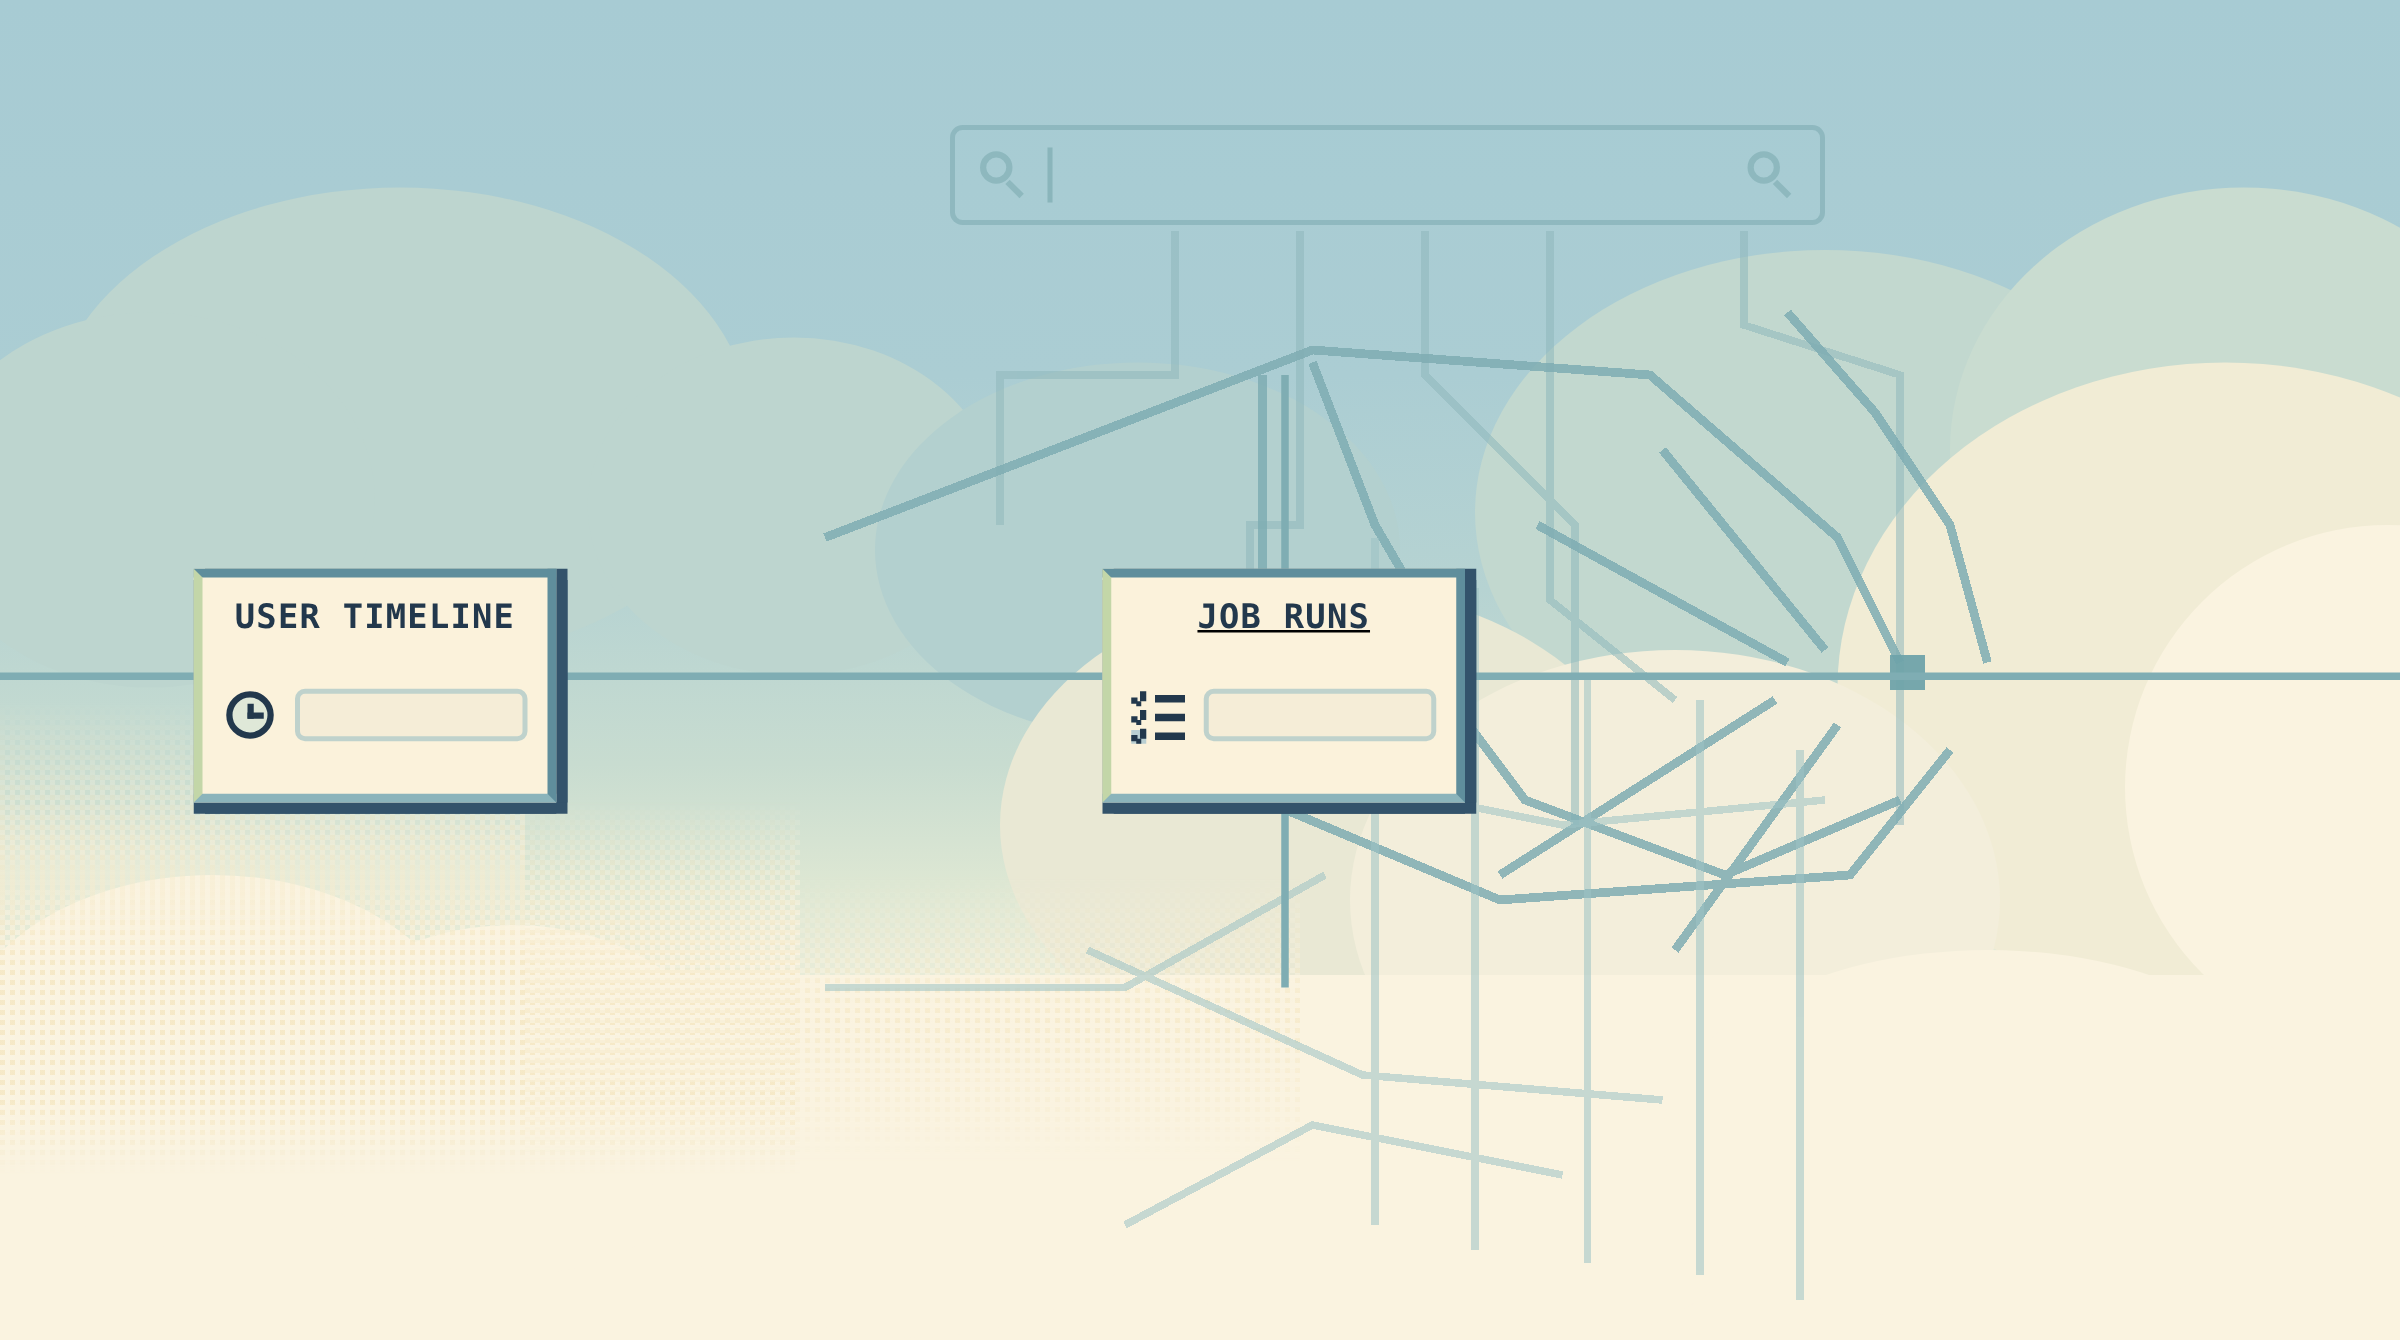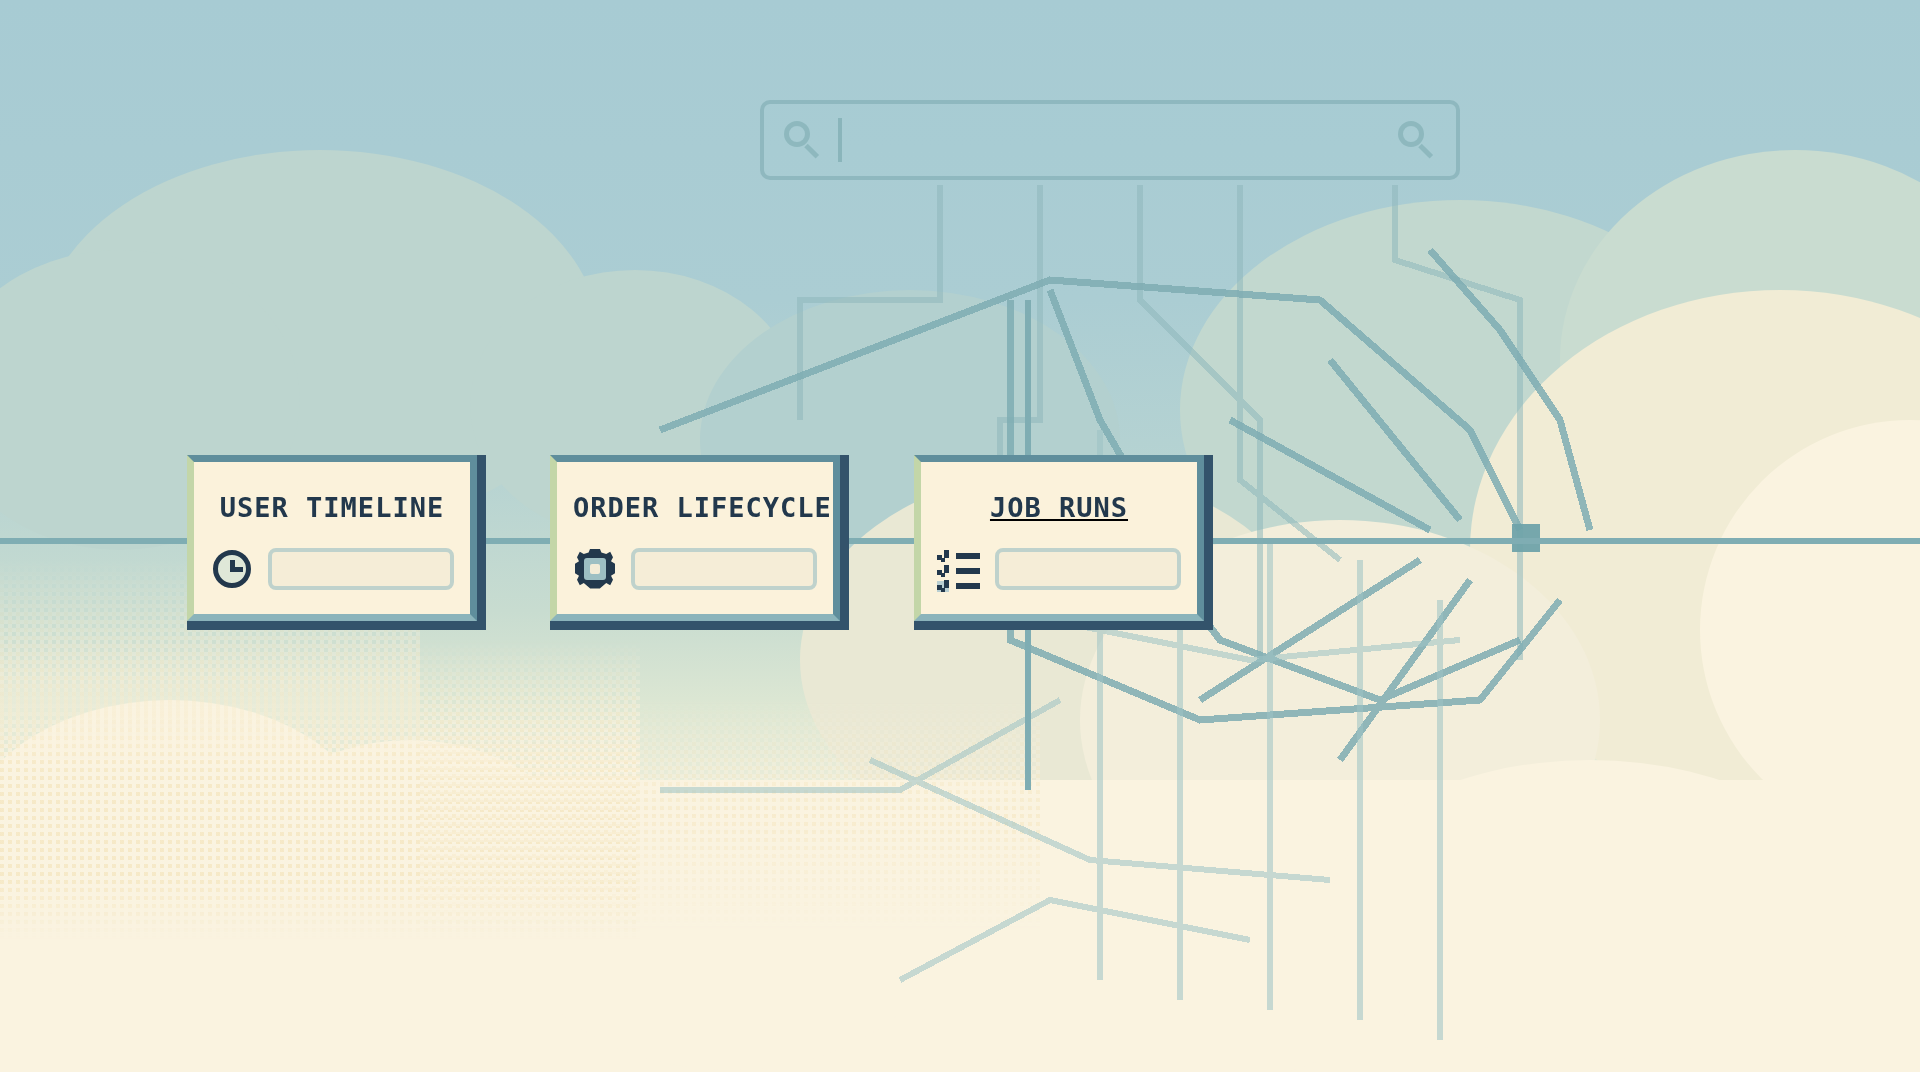--- a/index.html
+++ b/index.html
@@ -74,34 +74,33 @@
   
   .rail{
     position:absolute;
     height:6px;
     background:#7fadb3;
   }
 
   
   .card{
     position:absolute;
-    width:290px; height:166px;
+    width:290px; height:187px;
     background:#fbf2db;
     border-top:7px solid #5f8e9c;
     border-left:7px solid #c3d6a8;
     border-right:7px solid #5f8e9c;
     border-bottom:7px solid #8bb4bb;
     box-shadow:
        9px 0 0 0 #33536b,
        0 9px 0 0 #33536b,
        9px 9px 0 0 #33536b;
-    padding:28px 16px 12px 16px;
+    padding:14px 16px 12px 16px;
     display:flex; flex-direction:column;
     z-index:20;
-    margin-left:32px;
   }
   .card .title{
     text-align:center;
     font-size:27px;
     font-weight:bold;
     letter-spacing:1px;
     color:#22384c;
     line-height:1;
     margin-top:4px;
     margin-bottom:14px;
@@ -285,31 +284,20 @@
     <div class="row">
       <span class="ico ico-clock">
         <span class="face"></span>
           <span class="hh"></span>
           <span class="mm"></span>
       </span>
       <span class="field" placeholder=""></span>
     </div>
   </div>
 
-  <div class="card" style="left:518px; top:455px;">
-    <div class="title">ORDER LIFECYCLE</div>
-    <div class="row">
-      <span class="ico ico-gear">
-        <span class="g"></span>
-          <span class="gin"></span>
-          <span class="ghole"></span>
-      </span>
-      <span class="field" placeholder=""></span>
-    </div>
-  </div>
 
   <div class="card" style="left:882px; top:455px;text-decoration:underline;">
     <div class="title">JOB RUNS</div>
     <div class="row">
       <span class="ico ico-list">
         <span class="li">
             <span class="chk">
               <i class="a"></i>
               <i class="b"></i>
               <i class="c"></i>

